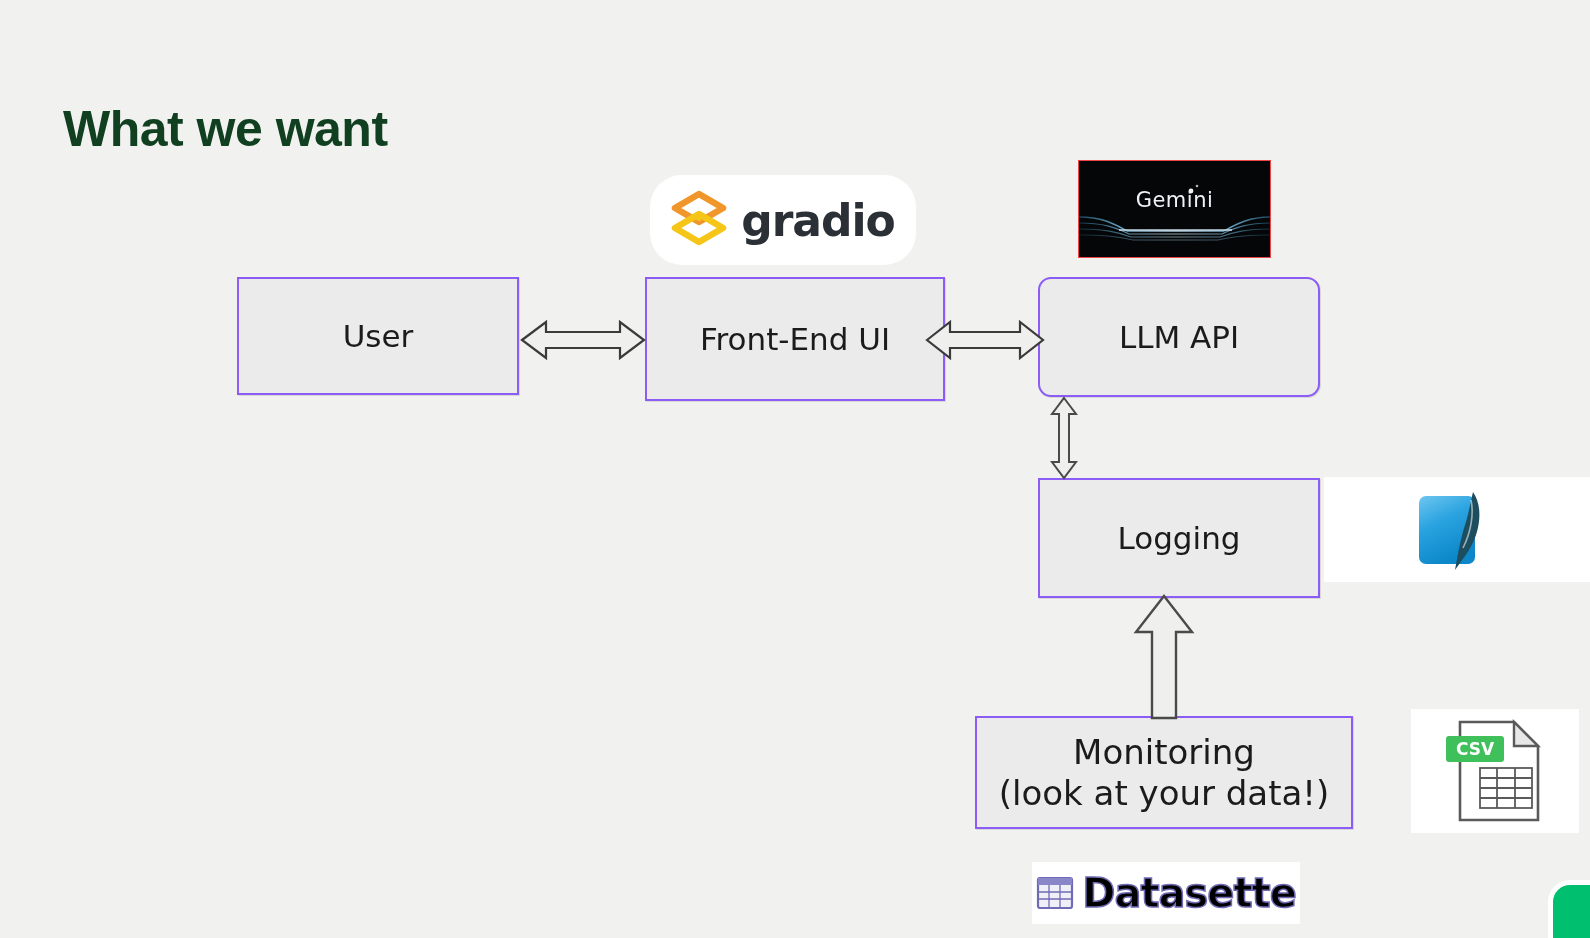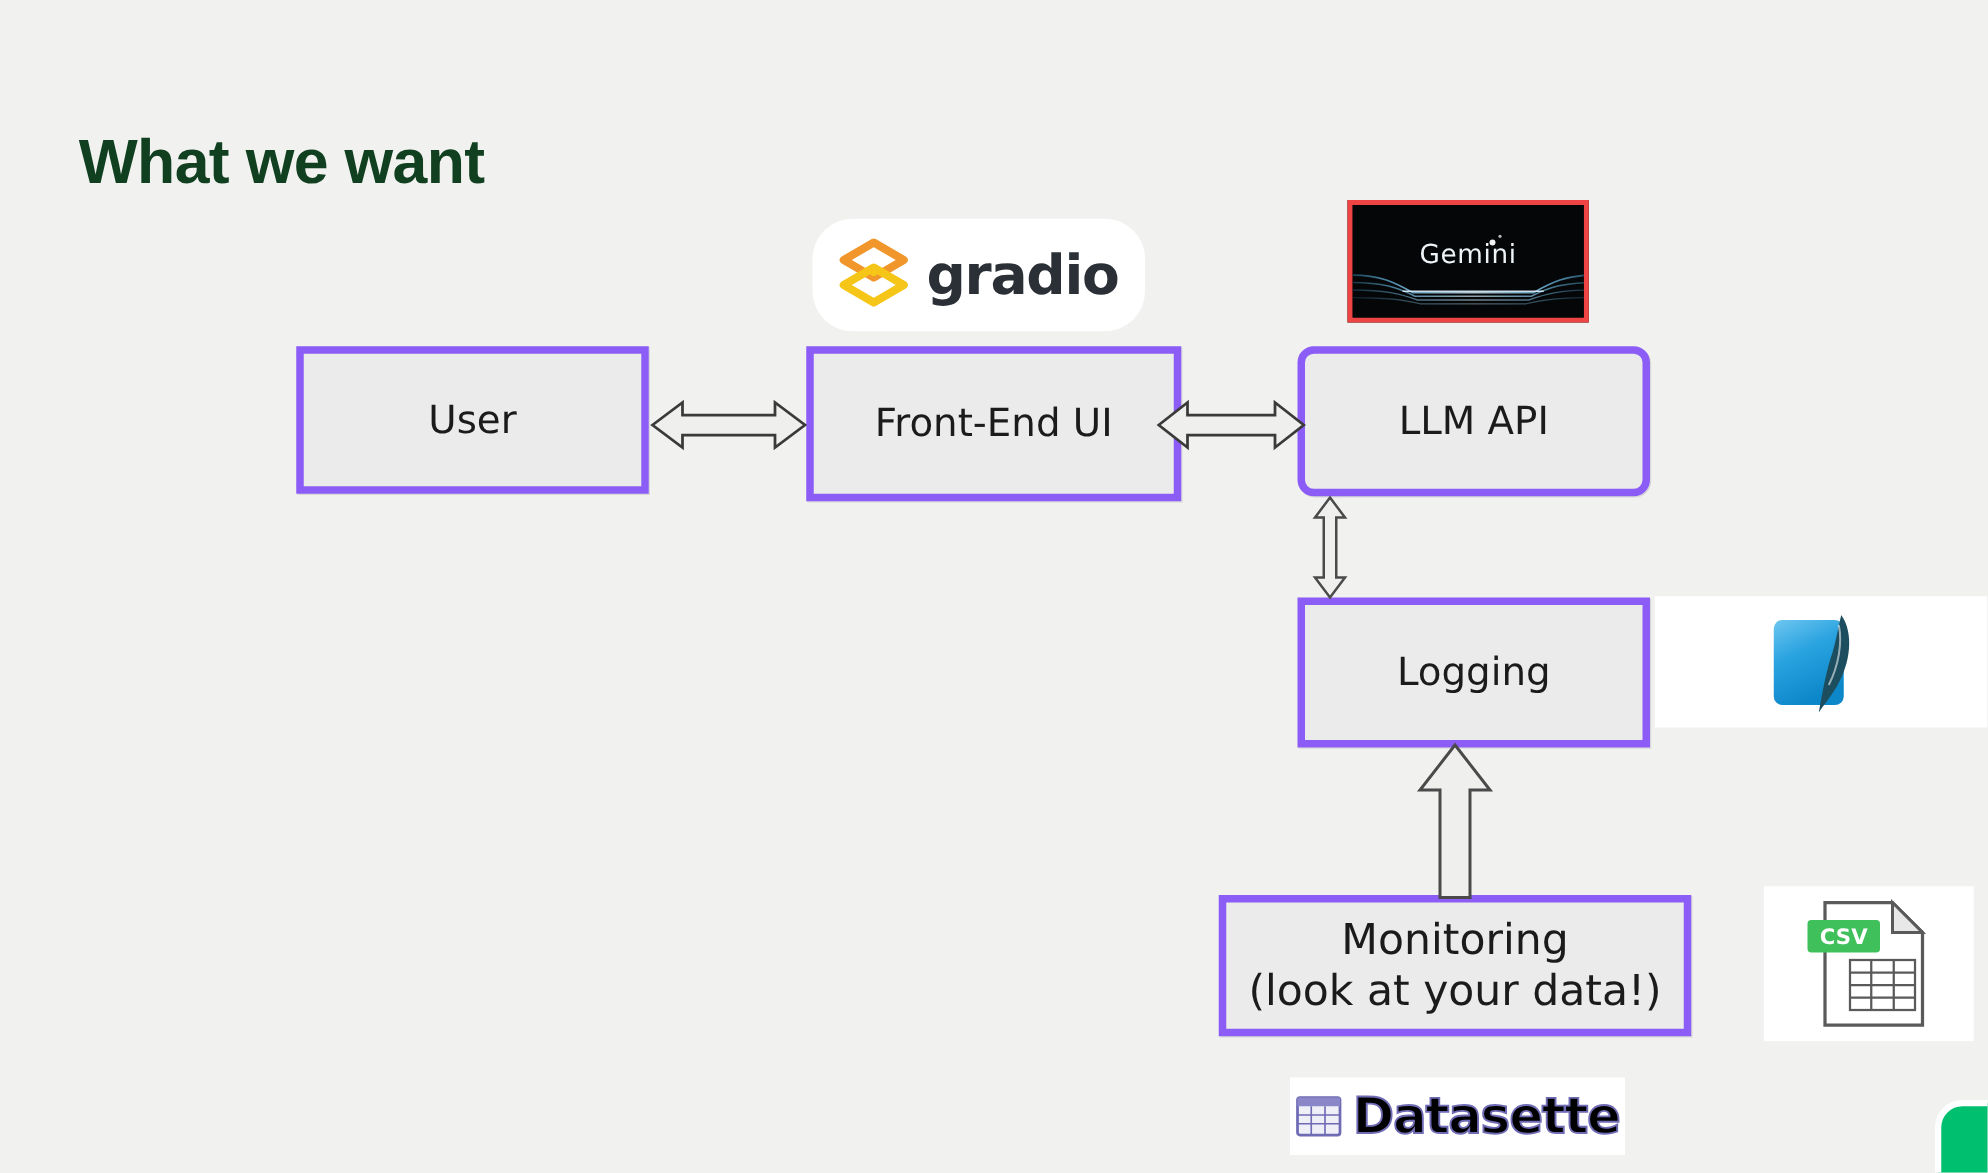--- a/index.html
+++ b/index.html
@@ -25,21 +25,21 @@
     color: #10401f;
     letter-spacing: -0.5px;
     line-height: 1;
     white-space: nowrap;
   }
 
   
   .node {
     position: absolute;
     background: #ebebeb;
-    border: 6px solid #8b5cf6;
+    border: 2px solid #8b5cf6;
     box-sizing: border-box;
     display: flex;
     align-items: center;
     justify-content: center;
     text-align: center;
     color: #1b1b1b;
     font-size: 31px;
     font-family: "DejaVu Sans", sans-serif;
     line-height: 1.18;
     box-shadow: 1px 1px 0 rgba(0,0,0,0.10);
@@ -80,21 +80,21 @@
     font-family: "DejaVu Sans", sans-serif;
     font-size: 44px;
     font-weight: bold;
     color: #2b2f36;
     letter-spacing: -1px;
   }
 
   #logo-gemini {
     left: 1078px; top: 160px; width: 193px; height: 98px;
     background: #050608;
-    border: 4px solid #ef4444;
+    border: 1px solid #ef4444;
   }
   .gemini-inner { position: relative; width: 100%; height: 100%; }
   .gemini-word {
     position: absolute;
     left: 0; right: 0;
     top: 27px;
     text-align: center;
     color: #eef3f8;
     font-family: "DejaVu Sans", sans-serif;
     font-size: 21px;

